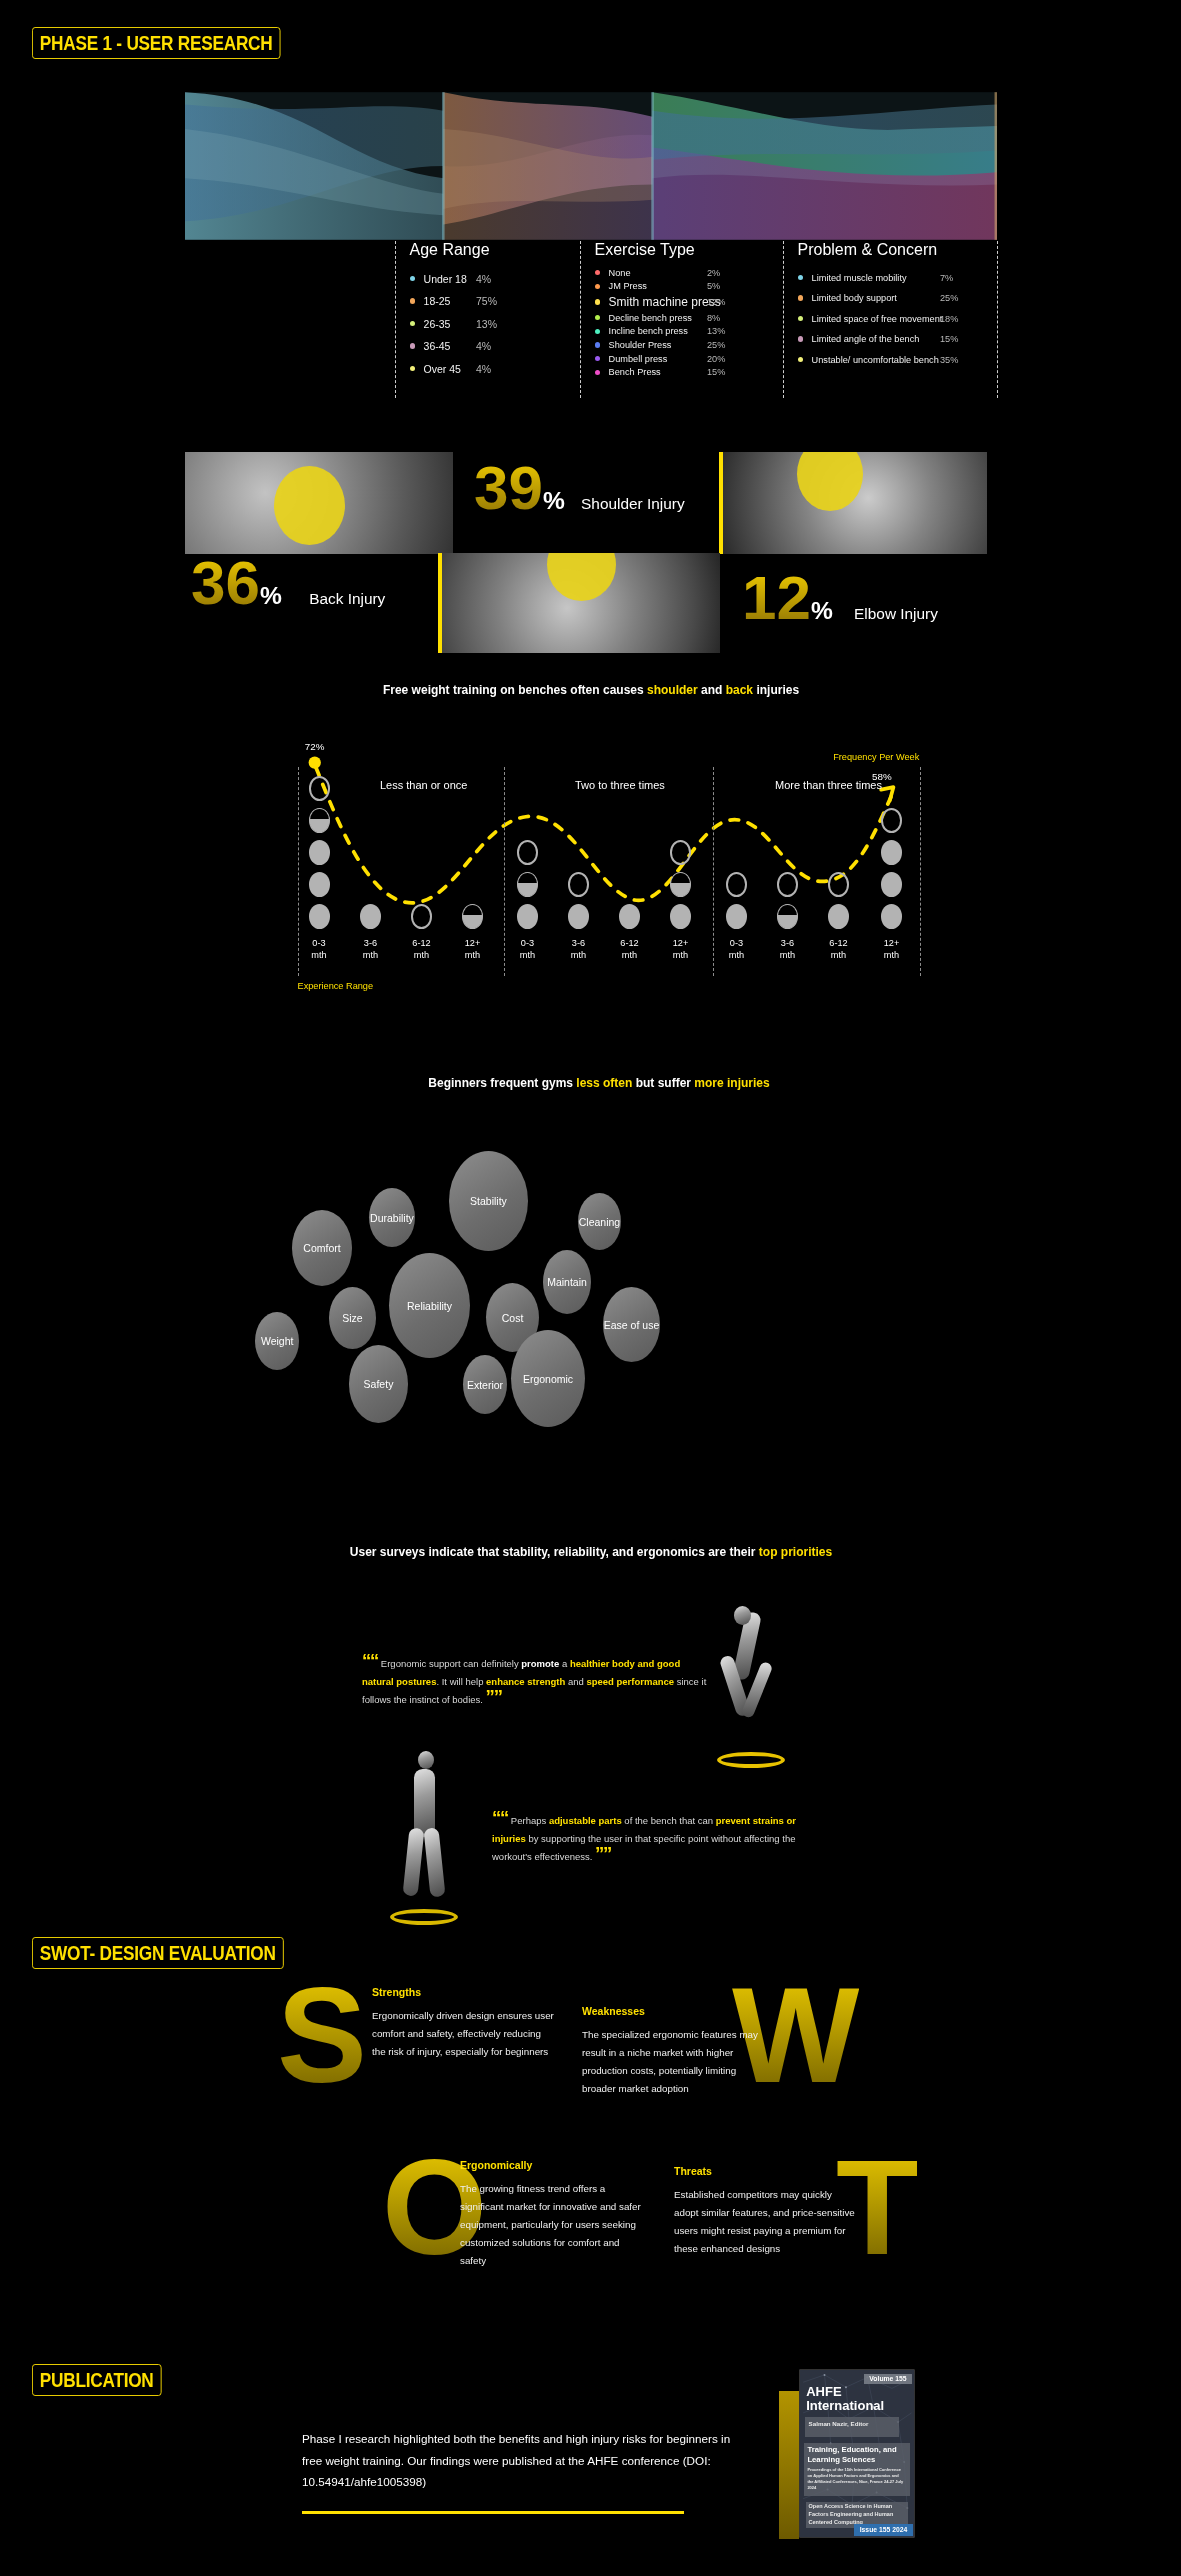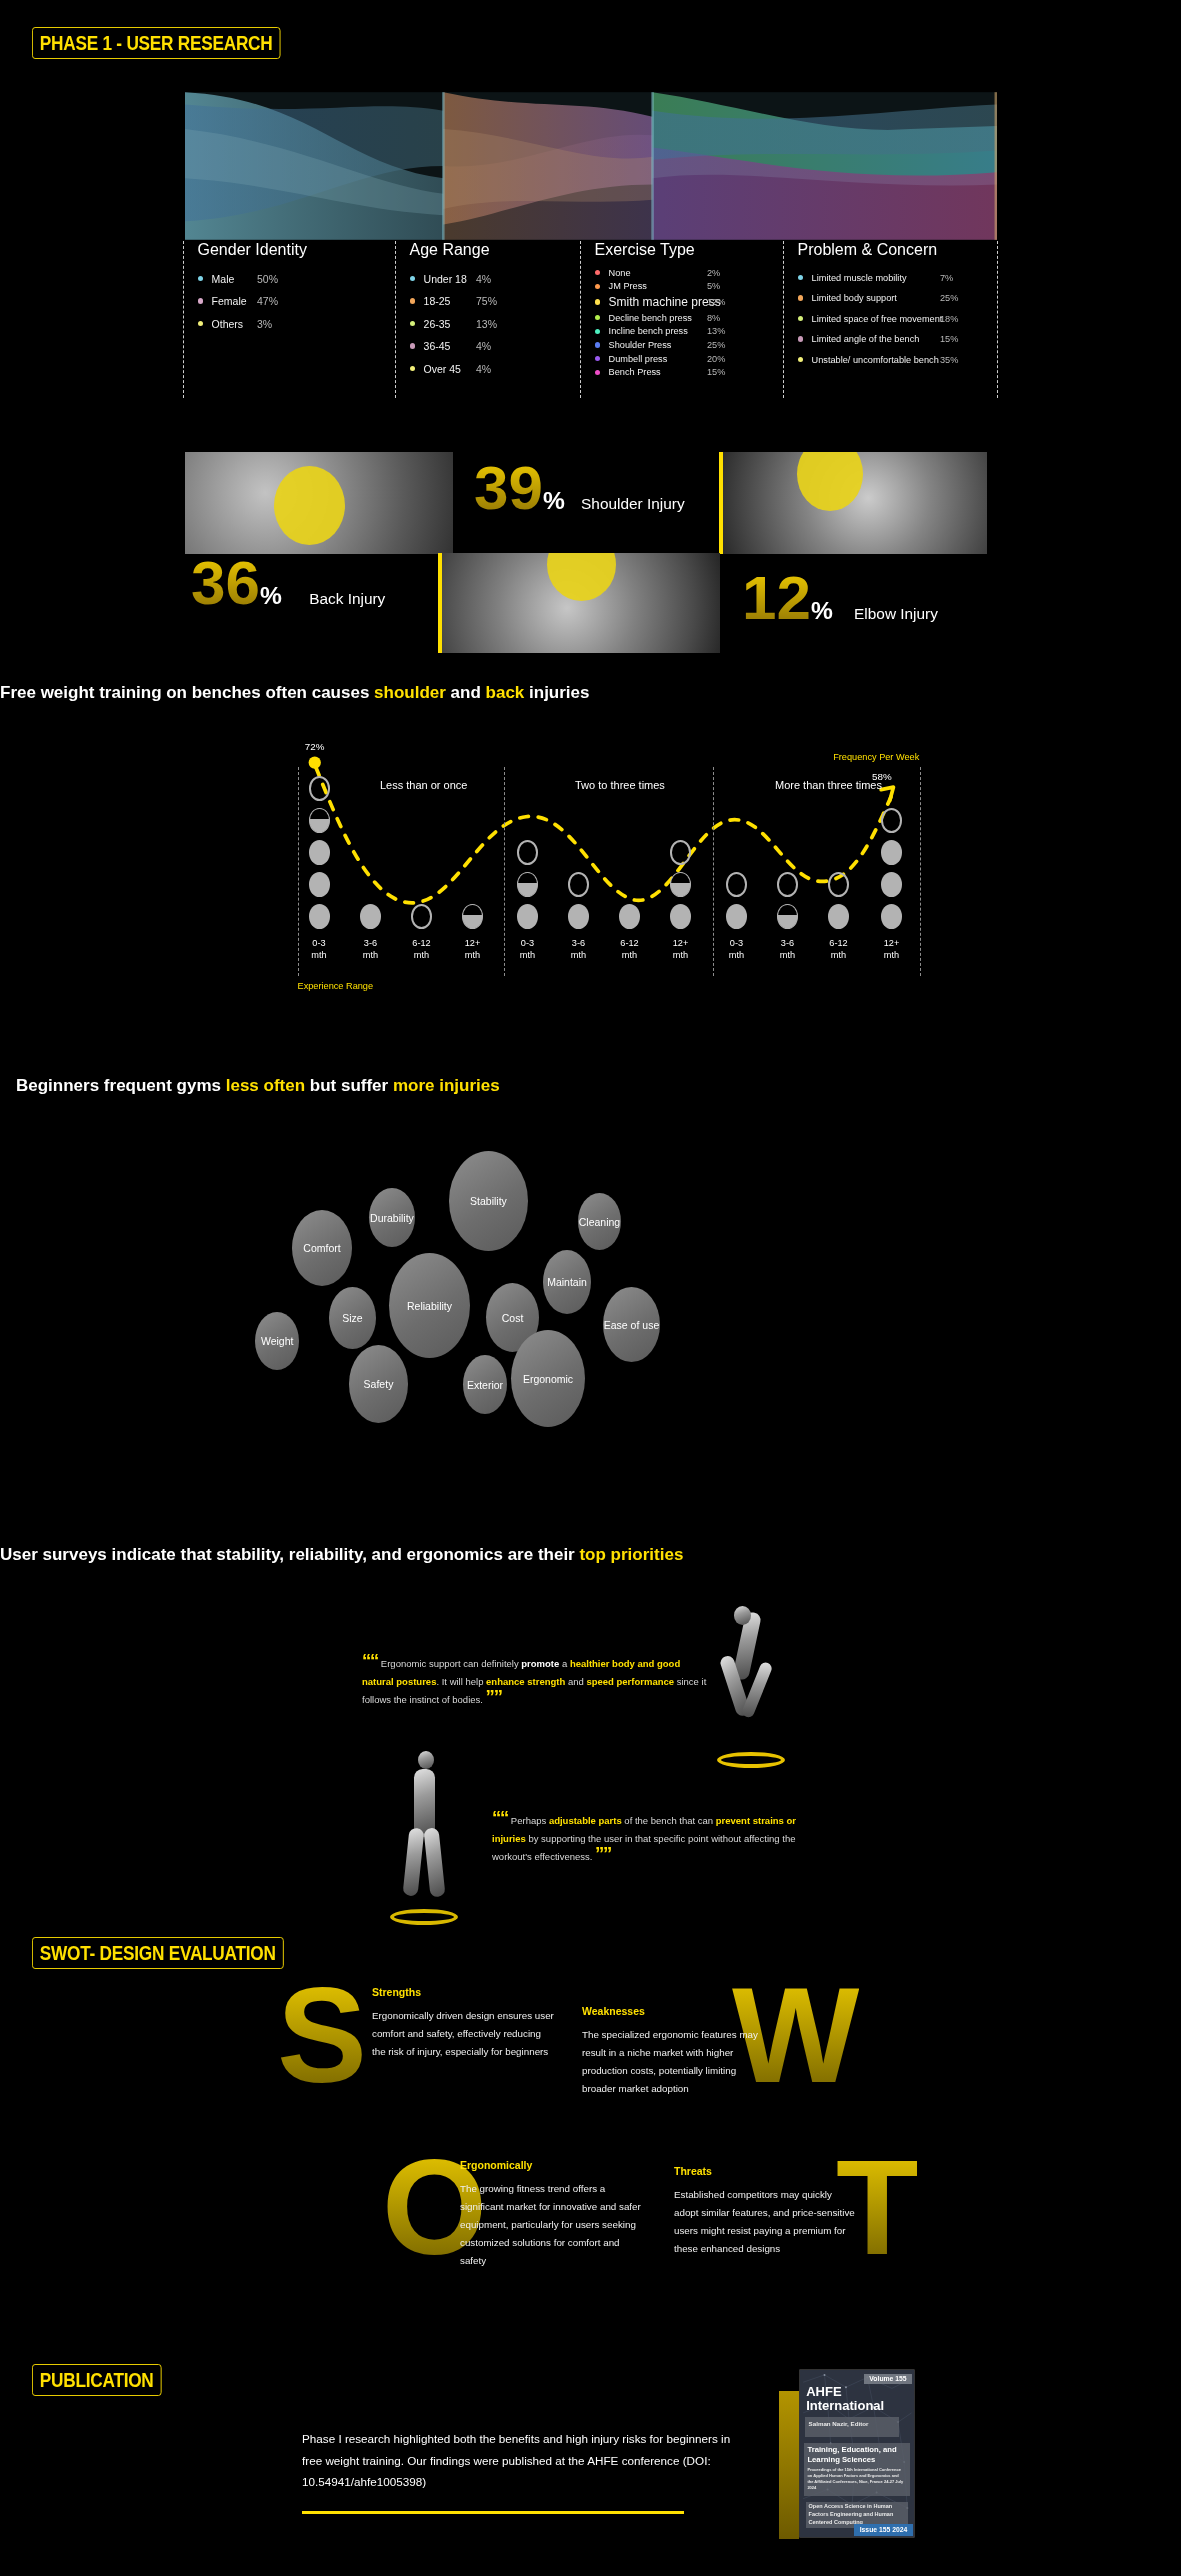--- a/index.html
+++ b/index.html
@@ -43,21 +43,21 @@
     opacity:.85;
   }
   .photo .blob { position:absolute; border-radius:50%; background:#e8d21a; opacity:.92; }
   .bignum { font-size:62px; font-weight:700; line-height:.85;
     background:linear-gradient(180deg,#f7d200 0%,#8a6f05 100%);
     -webkit-background-clip:text; background-clip:text; color:transparent; }
   .pct { font-size:24.6px; font-weight:700; color:#fff; }
   .injlabel { font-size:15.4px; color:#fff; }
 
   
-  .caption { font-size:17px; font-weight:700; color:#fff; width:100%; }
+  .caption { font-size:12px; font-weight:700; color:#fff; text-align:center; width:100%; }
   .caption .hl { color:#ffe000; }
 
   
   .freq { position:absolute; left:295px; top:735px; width:628px; height:265px; }
   .vline { position:absolute; top:32px; height:209px; border-left:1.2px dashed #8d8d8d; }
   .bandlabel { position:absolute; font-size:11px; color:#fff; }
   .tick { position:absolute; font-size:9.2px; color:#fff; text-align:center; width:37px; line-height:1.25;}
   .circ { position:absolute; width:21px; height:24.6px; border-radius:50%; }
   .circ.full { background:#b3b3b3; }
   .circ.hollow { border:2.5px solid #b3b3b3; background:transparent; }
@@ -153,38 +153,20 @@
     <path d="M0,60 C180,80 300,150 420,165 L420,200 C260,190 160,150 0,140 Z" fill="#7ea8b4" opacity=".28"></path>
     <path d="M420,60 C560,70 660,120 760,105 L760,175 C640,185 520,165 420,190 Z" fill="#b08a6a" opacity=".3"></path>
     <rect x="418" y="0" width="4" height="240" fill="#8bd0dd" opacity=".5"></rect>
     <rect x="758" y="0" width="4" height="240" fill="#8bd0dd" opacity=".5"></rect>
     <rect x="1316" y="0" width="4" height="240" fill="#cfa46a" opacity=".6"></rect>
   </svg>
 </div>
 
 <div class="demo">
 
-  <div class="demo-col" style="left:0px; width:212px;">
-    <div class="demo-h">Gender Identity</div>
-    <div class="demo-row">
-      <span class="dot" style="background:#7fd4e8"></span>
-      <span class="demo-label">Male</span>
-      <span class="demo-val" style="left:73px">50%</span>
-    </div>
-    <div class="demo-row">
-      <span class="dot" style="background:#d7a8c8"></span>
-      <span class="demo-label">Female</span>
-      <span class="demo-val" style="left:73px">47%</span>
-    </div>
-    <div class="demo-row">
-      <span class="dot" style="background:#f2f07a"></span>
-      <span class="demo-label">Others</span>
-      <span class="demo-val" style="left:73px">3%</span>
-    </div>
-  </div>
 
   <div class="demo-col" style="left:212px; width:185px;">
     <div class="demo-h">Age Range</div>
     <div class="demo-row">
       <span class="dot" style="background:#7fd4e8"></span>
       <span class="demo-label">Under 18</span>
       <span class="demo-val" style="left:80px">4%</span>
     </div>
     <div class="demo-row">
       <span class="dot" style="background:#f2a65a"></span>

